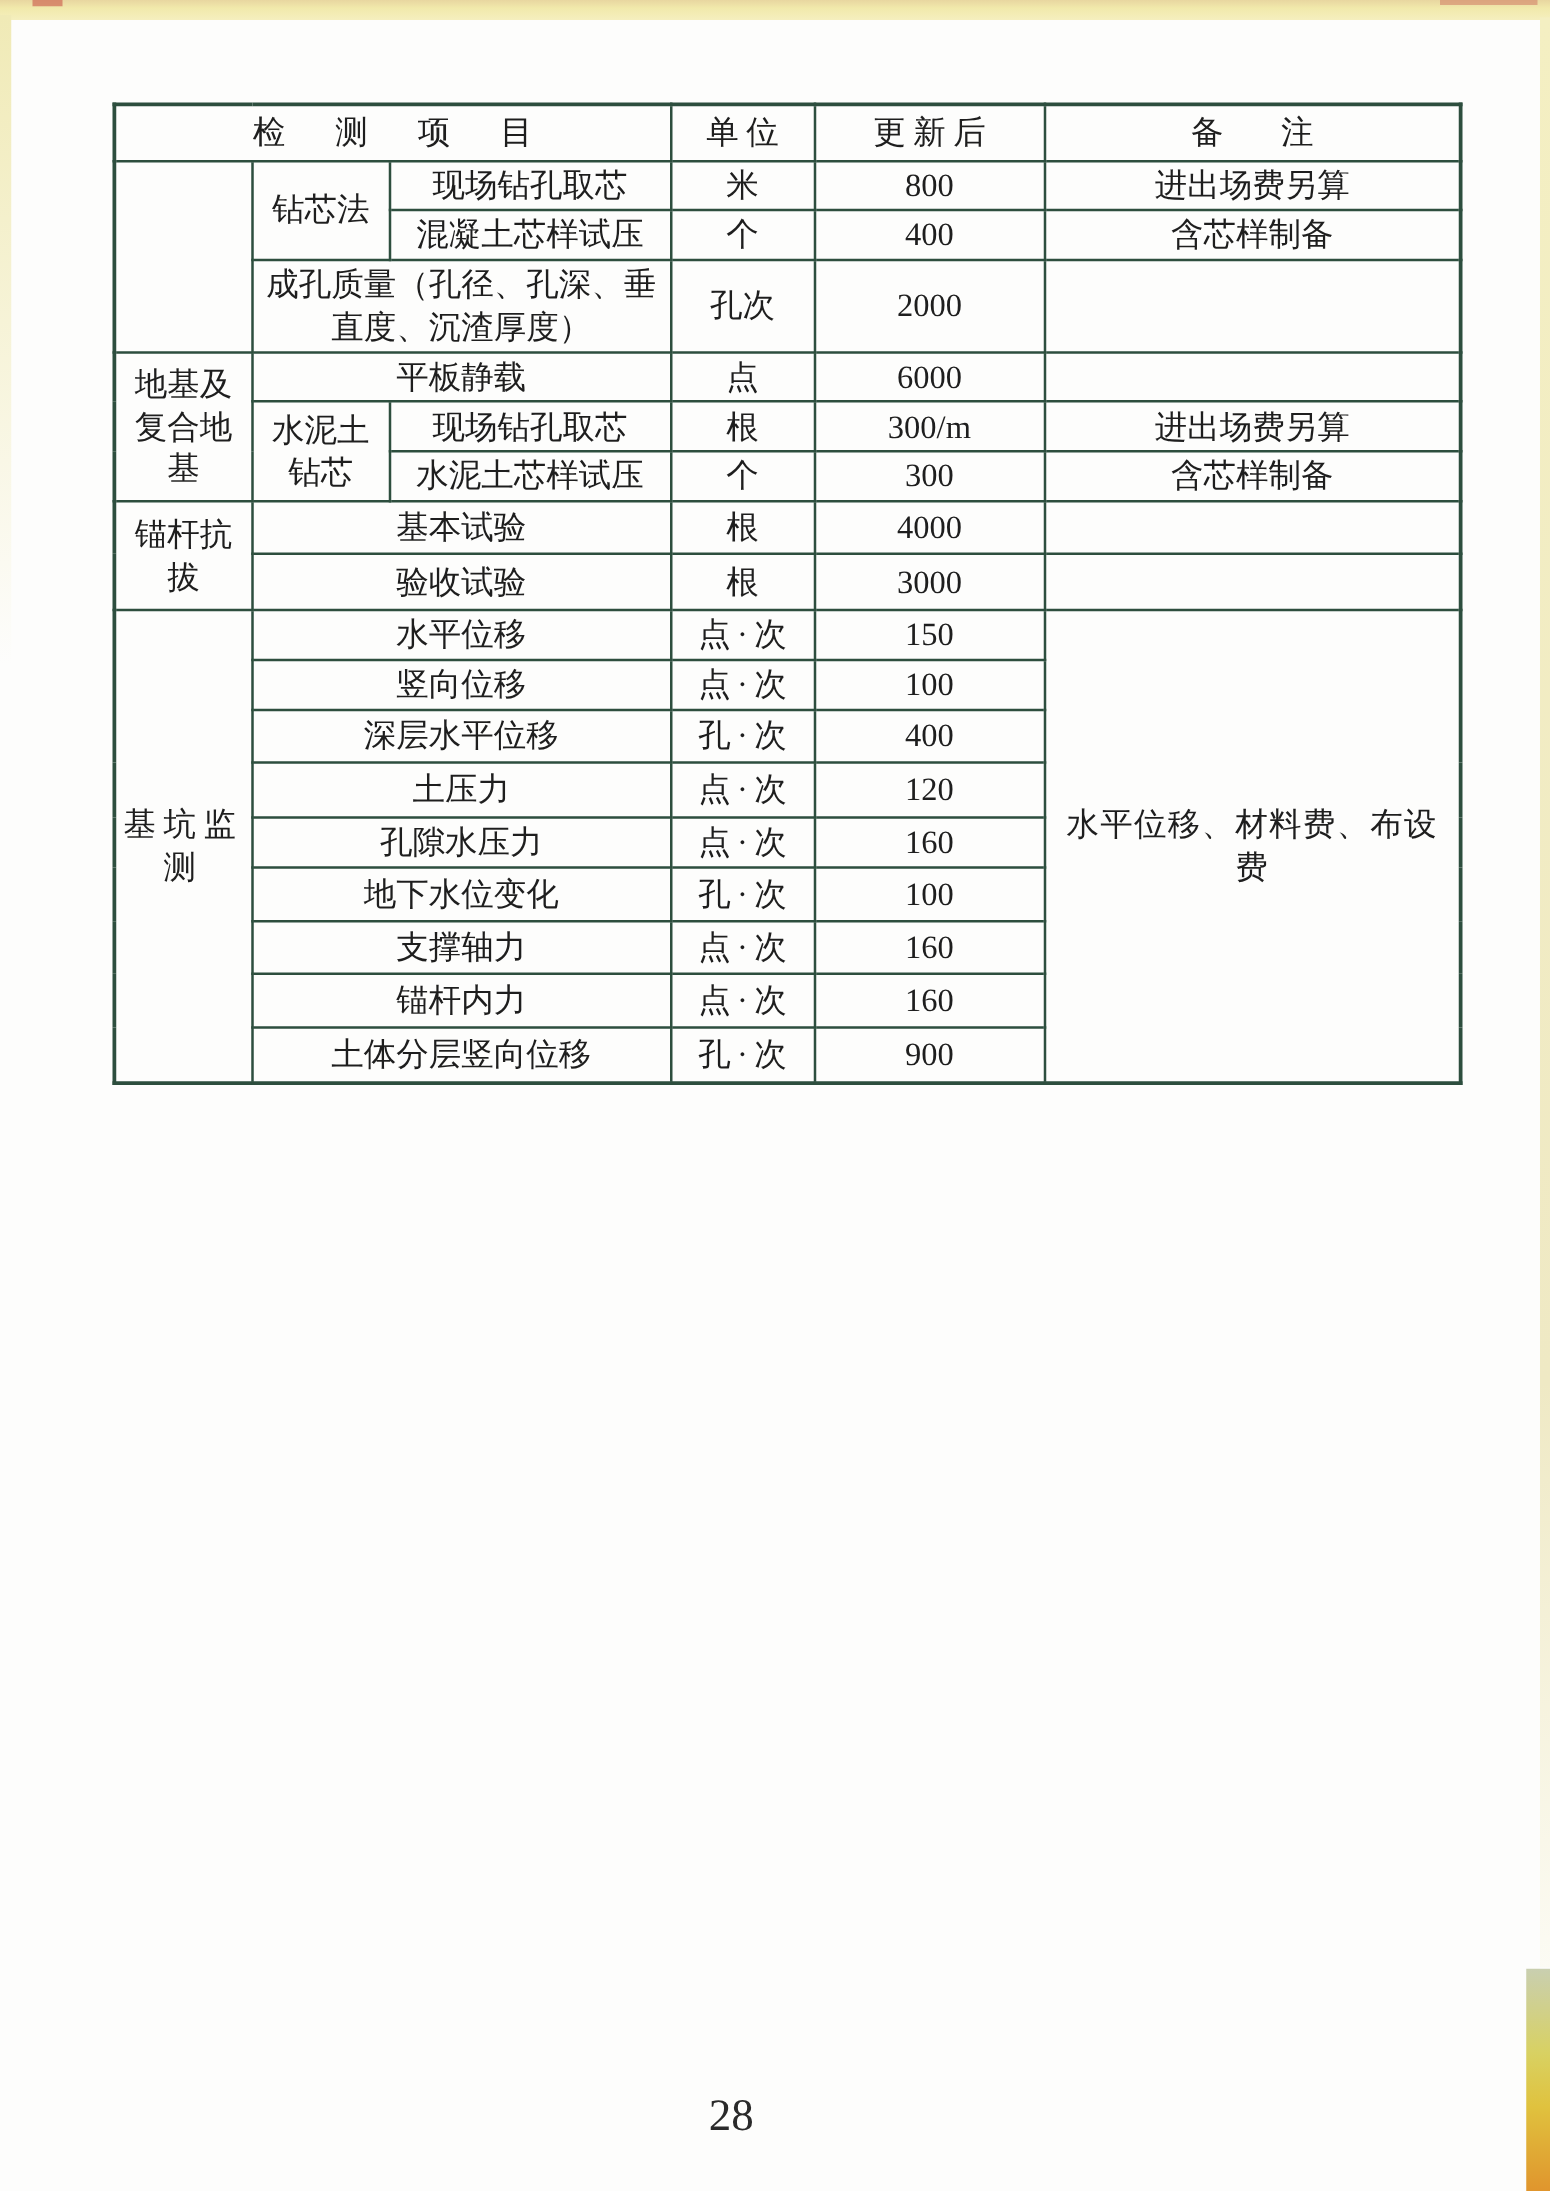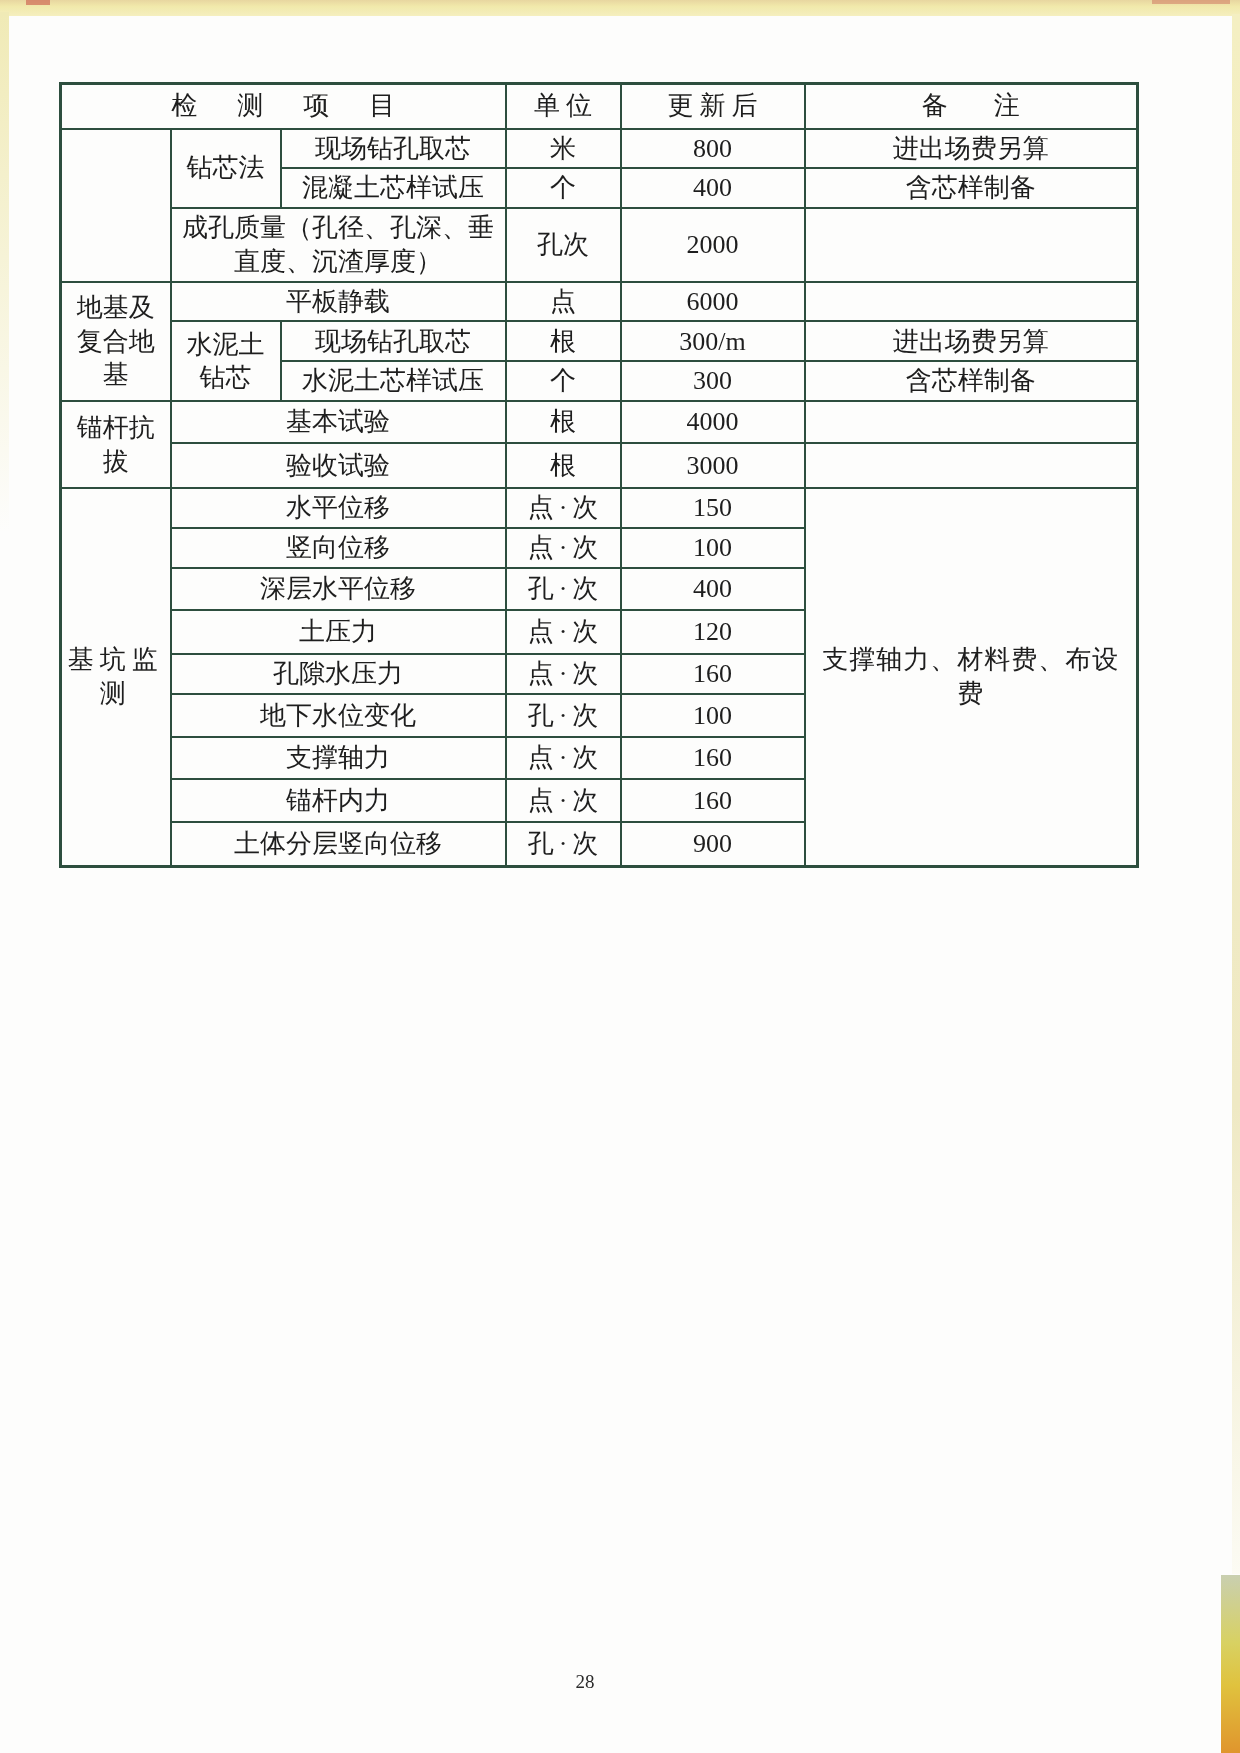--- a/index.html
+++ b/index.html
@@ -15,21 +15,21 @@
   .mark-red-right{position:absolute;left:1152px;top:0;width:78px;height:4px;background:#cf7a62;opacity:.55;}
   .edge-left{position:absolute;left:0;top:12px;width:9px;height:520px;
     background:linear-gradient(180deg,#f0eab6,rgba(255,255,255,0));}
   .edge-right{position:absolute;right:0;top:14px;width:8px;height:1560px;
     background:linear-gradient(180deg,#f4efc2 0%,#efe9c4 70%,rgba(244,239,194,.15) 100%);}
   .edge-right-bottom{position:absolute;right:0;bottom:0;width:19px;height:178px;
     background:linear-gradient(180deg,#c9cfb0 0%,#d8d162 38%,#e0c23e 62%,#e0952d 100%);}
 
   
   table.price-table{
-    position:absolute;left:59px;top:82px;width:1077px;
+    position:absolute;left:90px;top:82px;width:1077px;
     border-collapse:collapse;table-layout:fixed;
     border:3px solid #2d4e3e;
     font-family:Liberation Serif, serif;
   }
   .price-table td{
     border:2px solid #2d4e3e;
     vertical-align:middle;text-align:center;
     font-size:26px;line-height:1.3;
     padding:2px 4px;overflow:hidden;
   }
@@ -39,21 +39,21 @@
   .c-itemwrap{text-align:left;padding:3px 4px 3px 6px;line-height:1.25;}
   .c-remark-merged{text-align:left;padding:2px 4px 2px 8px;line-height:1.35;letter-spacing:1px;}
   .ls-head{letter-spacing:40px;margin-right:-40px;}
   .ls-note{letter-spacing:46px;margin-right:-46px;}
   .ls-sm{letter-spacing:6px;margin-right:-6px;}
   .ls-unit{letter-spacing:5px;margin-right:-5px;}
   .ls-pit{letter-spacing:6px;}
 
   .page-number{
     position:absolute;left:555px;top:1671px;width:60px;
-    text-align:center;font-size:19px;color:#2a2a2a;
+    text-align:center;font-size:36px;color:#2a2a2a;
   }
 </style>
 </head>
 <body>
 
 <div class="edge-top"></div>
 <div class="mark-red-left"></div>
 <div class="mark-red-right"></div>
 <div class="edge-left"></div>
 <div class="edge-right"></div>
@@ -136,21 +136,21 @@
     <td>根</td>
     <td>3000</td>
     <td class="c-left"></td>
   </tr>
 
   <tr style="height:40px">
     <td rowspan="9" class="c-group"><span class="ls-pit">基坑监测</span></td>
     <td colspan="2">水平位移</td>
     <td><span class="ls-unit">点·次</span></td>
     <td>150</td>
-    <td rowspan="9" class="c-remark-merged">支撑轴力、材料费、布设费</td>
+    <td rowspan="9" class="c-remark-merged">水平位移、材料费、布设费</td>
   </tr>
   <tr style="height:40px">
     <td colspan="2">竖向位移</td>
     <td><span class="ls-unit">点·次</span></td>
     <td>100</td>
   </tr>
   <tr style="height:42px">
     <td colspan="2">深层水平位移</td>
     <td><span class="ls-unit">孔·次</span></td>
     <td>400</td>

